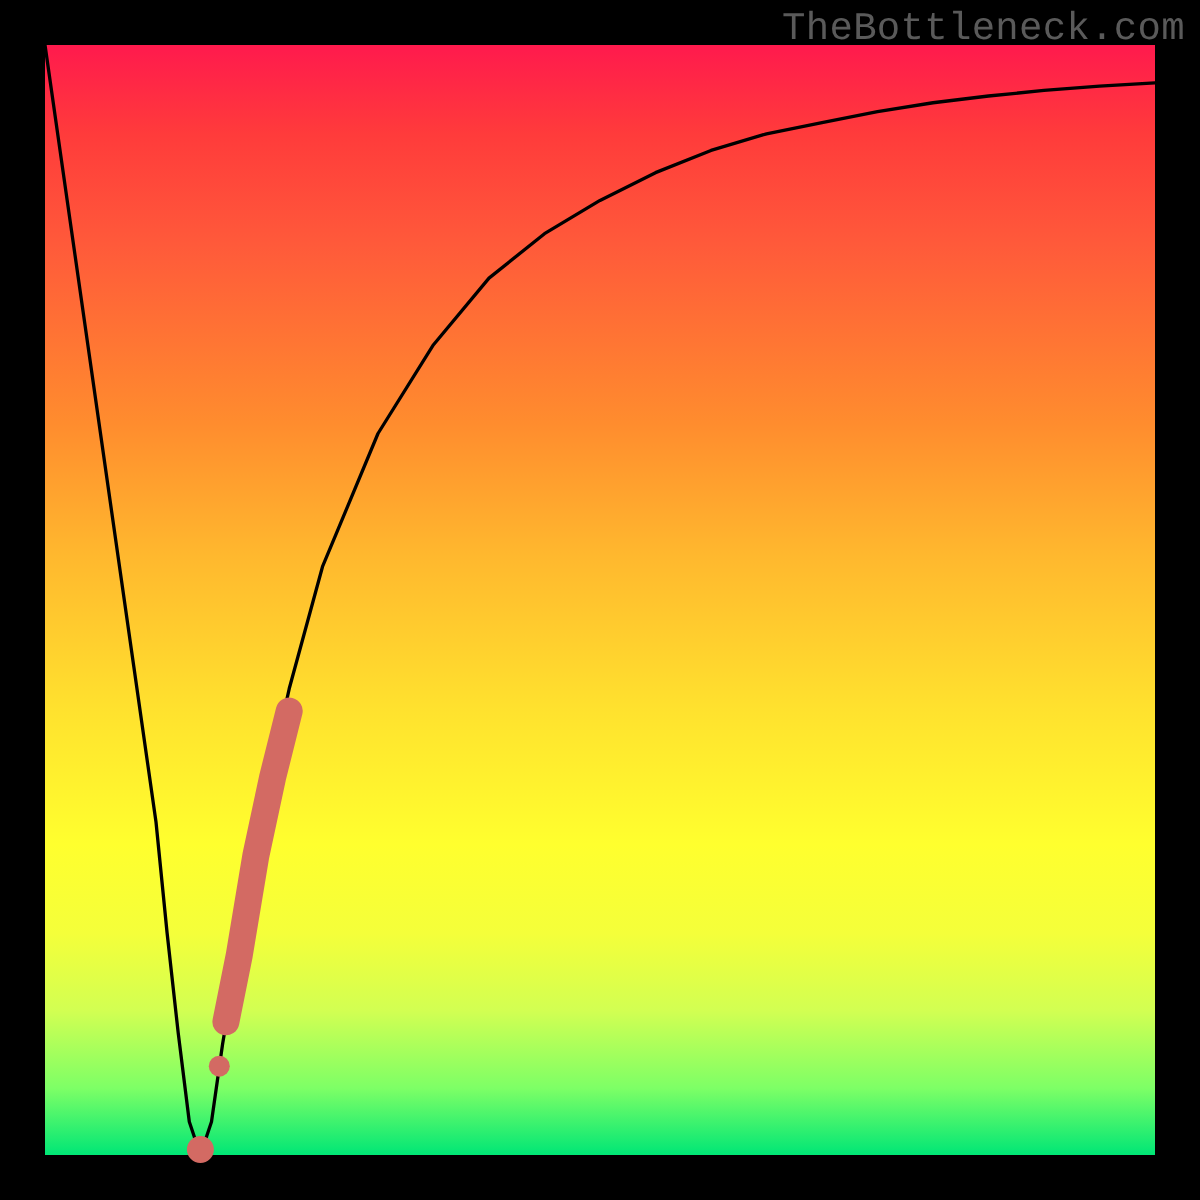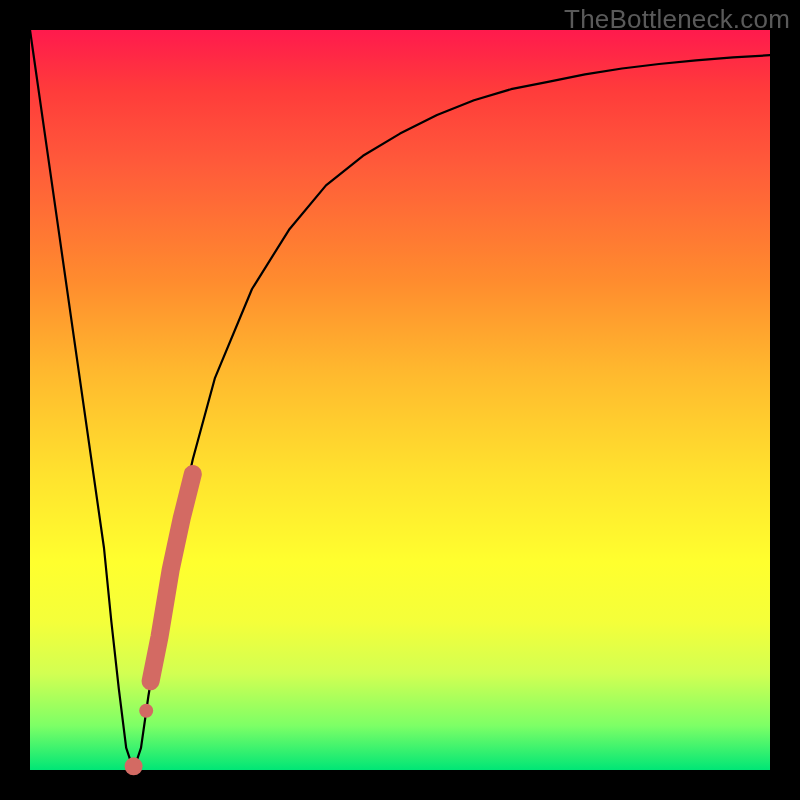--- a/index.html
+++ b/index.html
@@ -35,21 +35,21 @@
       #f4ff3a 80%,
       #d2ff52 87%,
       #7dff66 94%,
       #00e676 100%
     );
   }
   .watermark {
     position: absolute;
     top: 4px;
     right: 10px;
-    font-family: Liberation Sans, sans-serif;
+    font-family: Liberation Mono, monospace;
     font-size: 26px;
     font-weight: 500;
     color: #5a5a5a;
     letter-spacing: 0.2px;
     user-select: none;
   }
   svg.curve {
     position: absolute;
     left: 0;
     top: 0;

